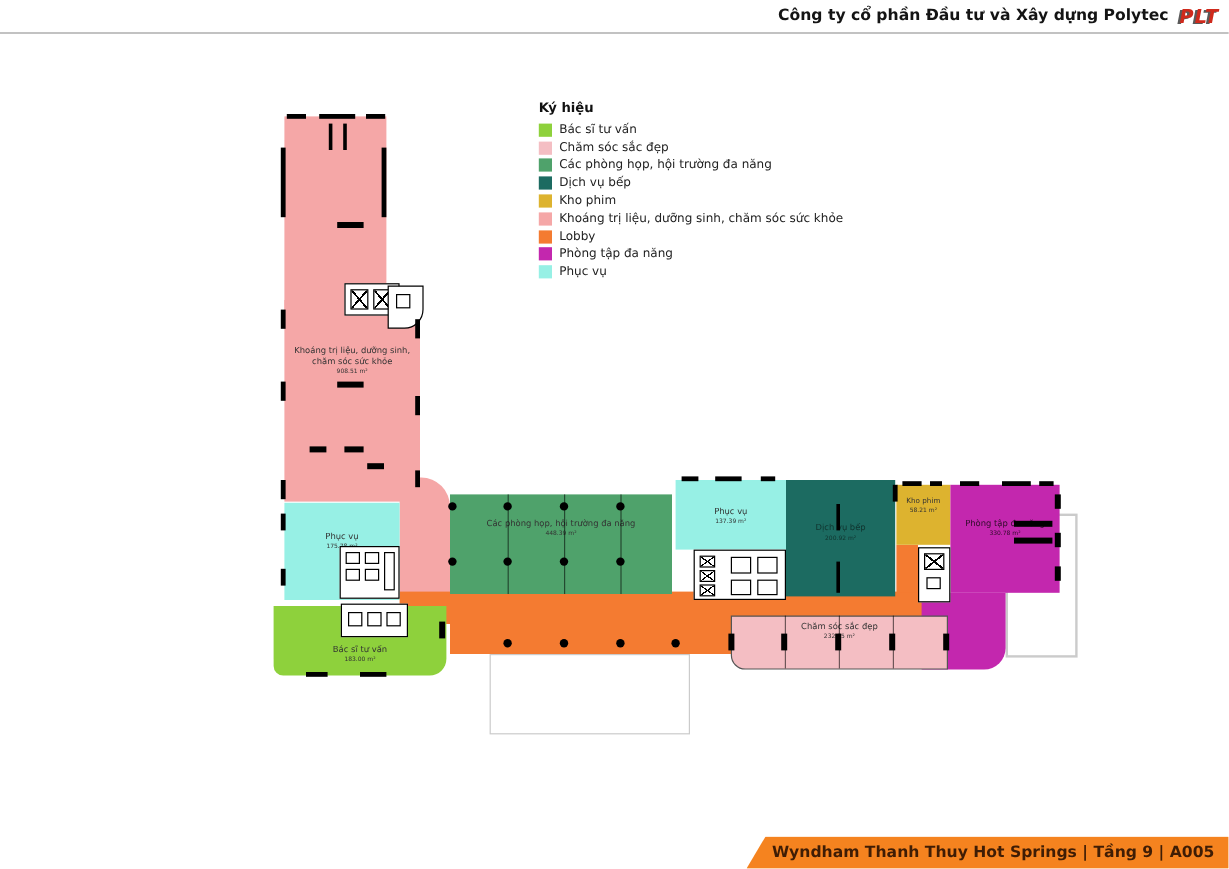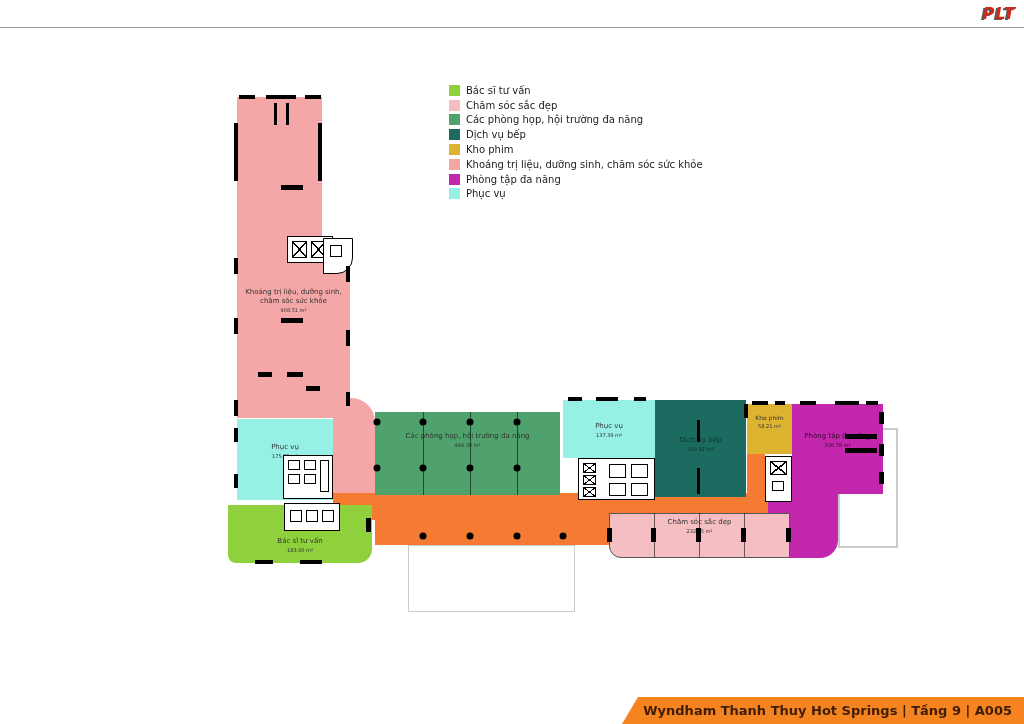--- a/index.html
+++ b/index.html
@@ -37,20 +37,21 @@
   
   .footer{position:absolute;right:0;bottom:0;width:402px;height:27px;background:#F5831F;
           clip-path:polygon(16px 0,100% 0,100% 100%,0 100%);display:flex;
           align-items:center;justify-content:flex-end;padding-right:12px;box-sizing:border-box;}
   .footer-text{font-size:13px;font-weight:bold;color:#3f1d05;}
 </style>
 </head>
 <body>
 
 <div class="header">
+  <span class="header-title">Công ty cổ phần Đầu tư và Xây dựng Polytec</span>
   <span class="logo">PLT</span>
 </div>
 
 <div class="plan">
 
   <div class="outline" style="left:408px;top:545px;width:167px;height:67px;border-width:1px;"></div>
   <div class="outline" style="left:838px;top:428px;width:60px;height:120px;"></div>
 
   <div class="room" style="left: 237px; top: 97px; width: 85px; height: 165px; background-color: rgb(245, 167, 167);"></div>
   <div class="room" style="left: 237px; top: 250px; width: 113px; height: 168px; background-color: rgb(245, 167, 167);">
@@ -215,20 +216,21 @@
   <div class="wt" style="left:845px;top:434px;width:32px;height:5px;"></div>
   <div class="wt" style="left:845px;top:448px;width:32px;height:5px;"></div>
   <div class="wt" style="left:607px;top:528px;width:5px;height:14px;"></div>
   <div class="wt" style="left:651px;top:528px;width:5px;height:14px;"></div>
   <div class="wt" style="left:696px;top:528px;width:5px;height:14px;"></div>
   <div class="wt" style="left:741px;top:528px;width:5px;height:14px;"></div>
   <div class="wt" style="left:786px;top:528px;width:5px;height:14px;"></div>
 </div>
 
 <div class="legend">
+  <div class="legend-title">Ký hiệu</div>
   <div class="legend-item">
     <span class="legend-swatch" style="background-color: rgb(142, 209, 60);"></span>
     <span class="legend-label">Bác sĩ tư vấn</span>
   </div>
   <div class="legend-item">
     <span class="legend-swatch" style="background-color: rgb(244, 190, 195);"></span>
     <span class="legend-label">Chăm sóc sắc đẹp</span>
   </div>
   <div class="legend-item">
     <span class="legend-swatch" style="background-color: rgb(79, 162, 107);"></span>
@@ -240,20 +242,24 @@
   </div>
   <div class="legend-item">
     <span class="legend-swatch" style="background-color: rgb(221, 179, 47);"></span>
     <span class="legend-label">Kho phim</span>
   </div>
   <div class="legend-item">
     <span class="legend-swatch" style="background-color: rgb(245, 167, 167);"></span>
     <span class="legend-label">Khoáng trị liệu, dưỡng sinh, chăm sóc sức khỏe</span>
   </div>
   <div class="legend-item">
+    <span class="legend-swatch" style="background-color: rgb(244, 123, 49);"></span>
+    <span class="legend-label">Lobby</span>
+  </div>
+  <div class="legend-item">
     <span class="legend-swatch" style="background-color: rgb(195, 39, 174);"></span>
     <span class="legend-label">Phòng tập đa năng</span>
   </div>
   <div class="legend-item">
     <span class="legend-swatch" style="background-color: rgb(151, 240, 229);"></span>
     <span class="legend-label">Phục vụ</span>
   </div>
 </div>
 
 <div class="footer">

